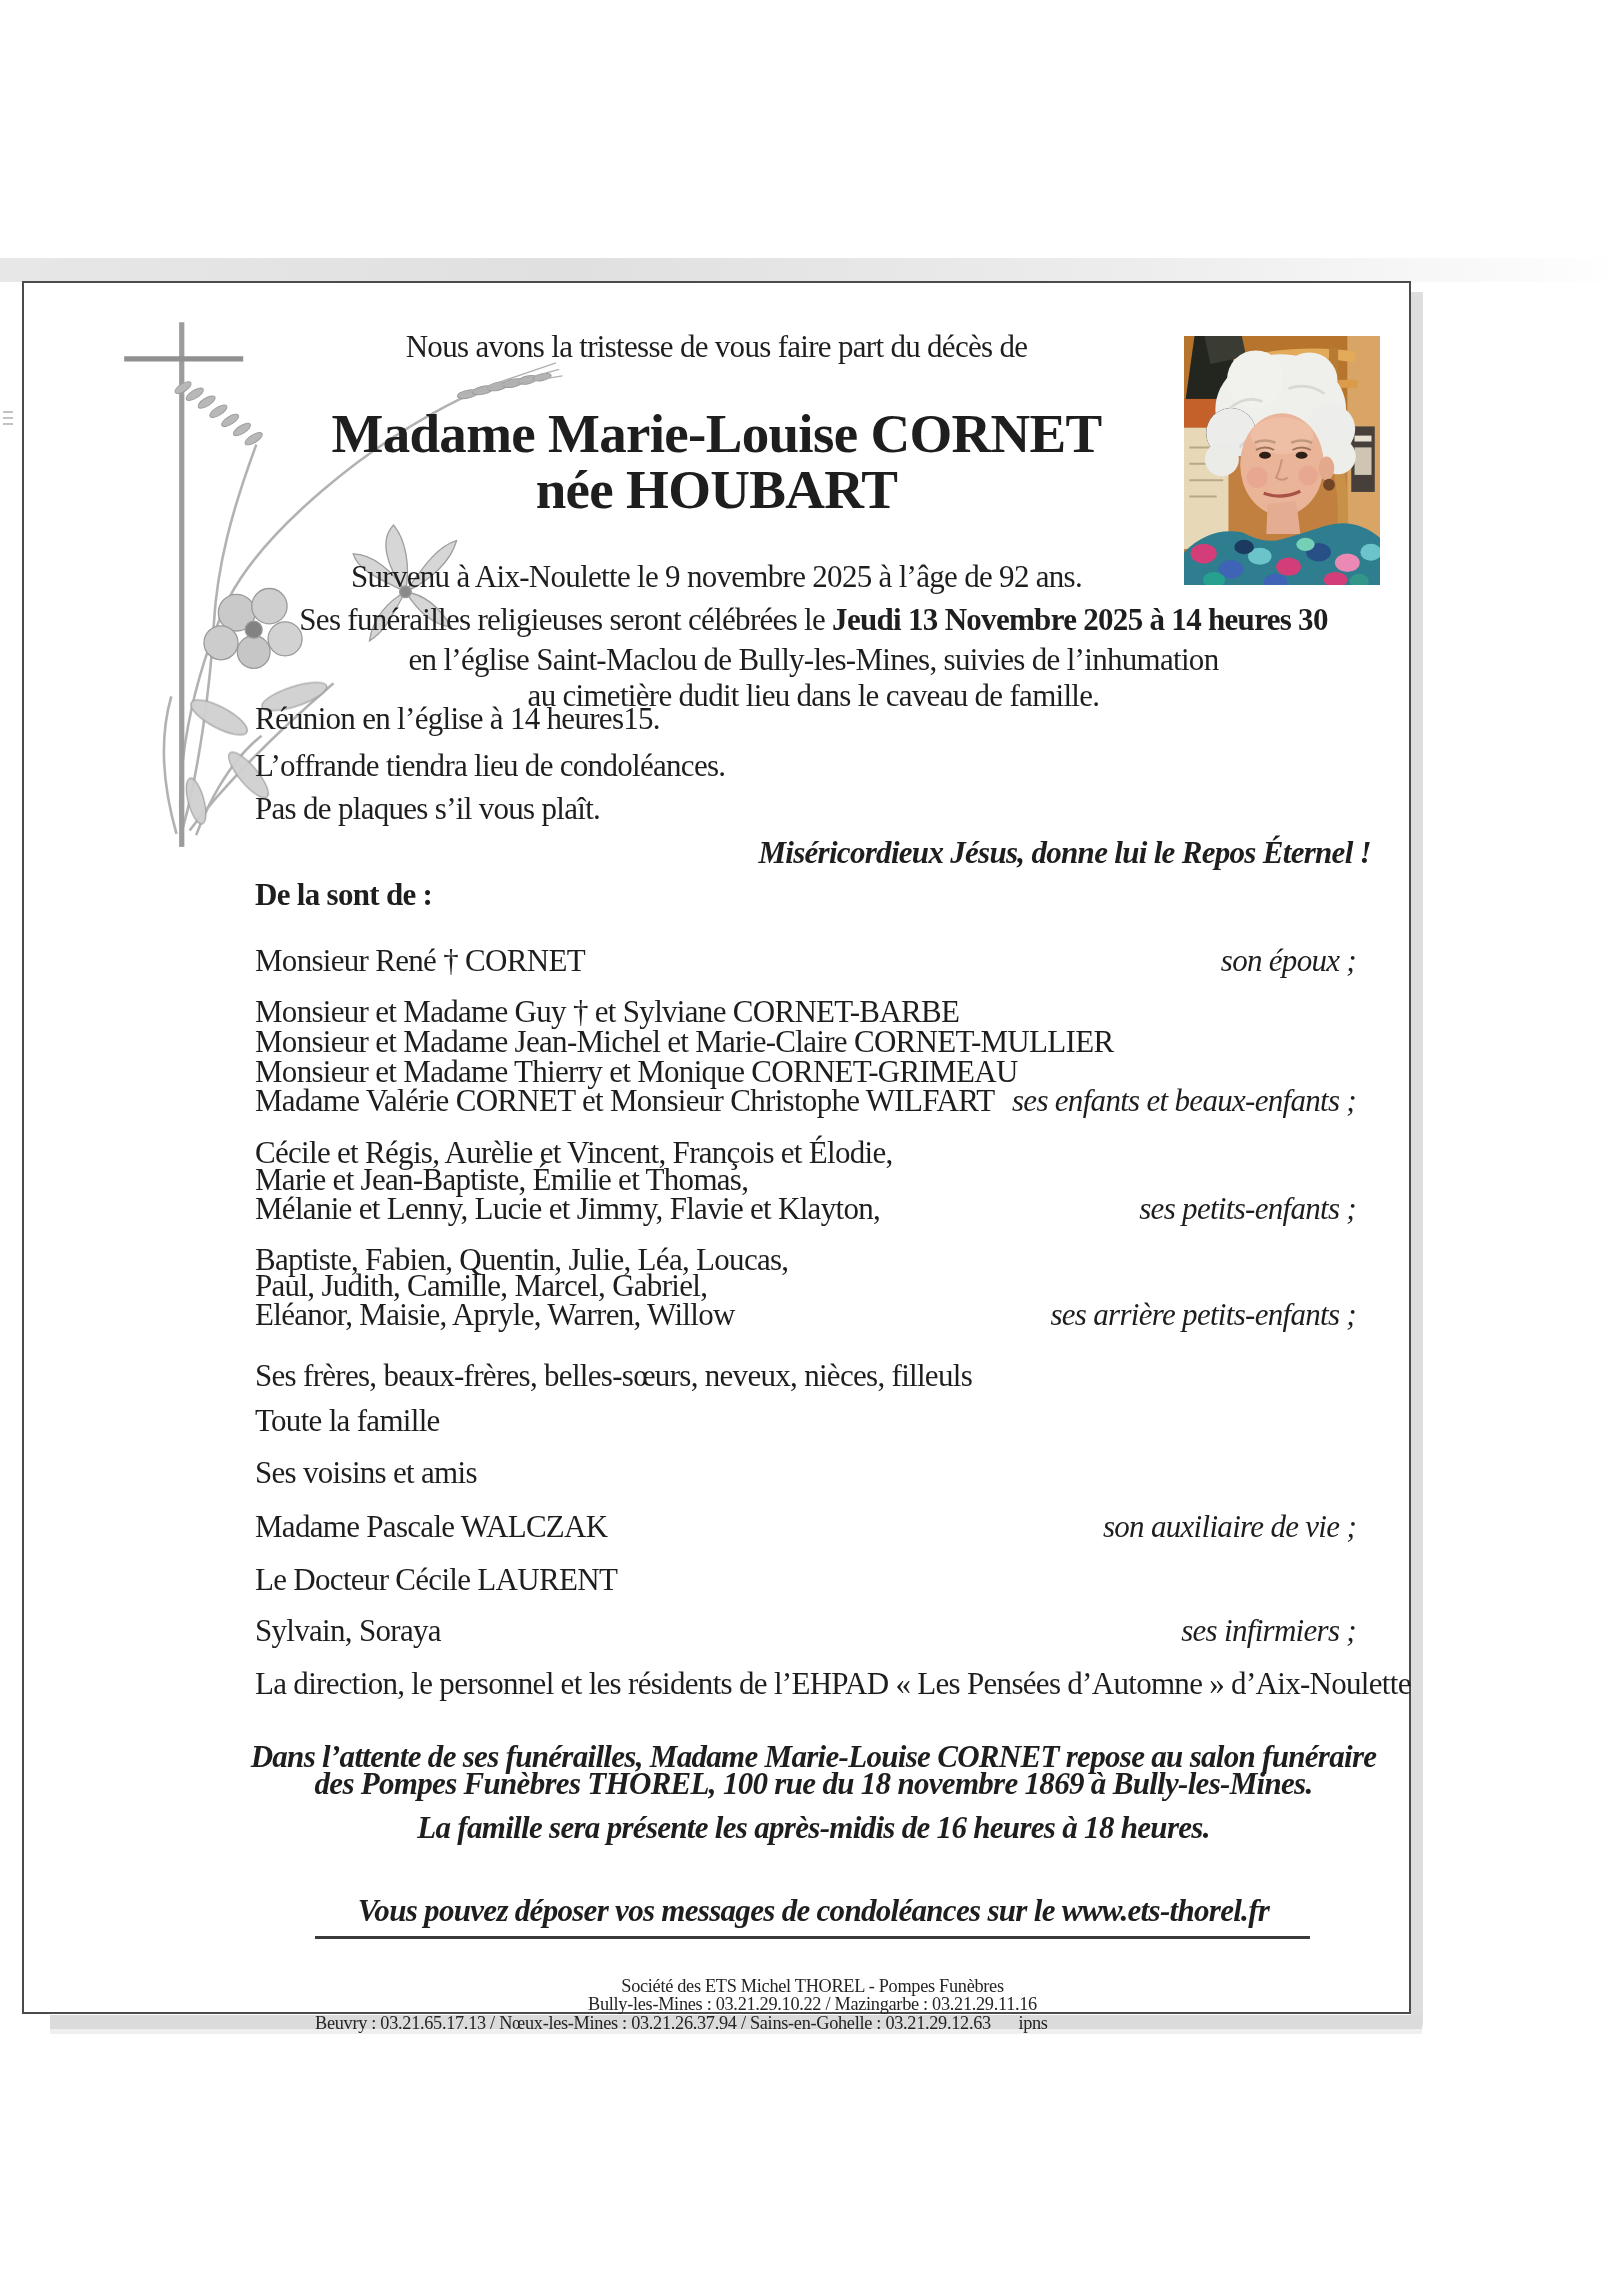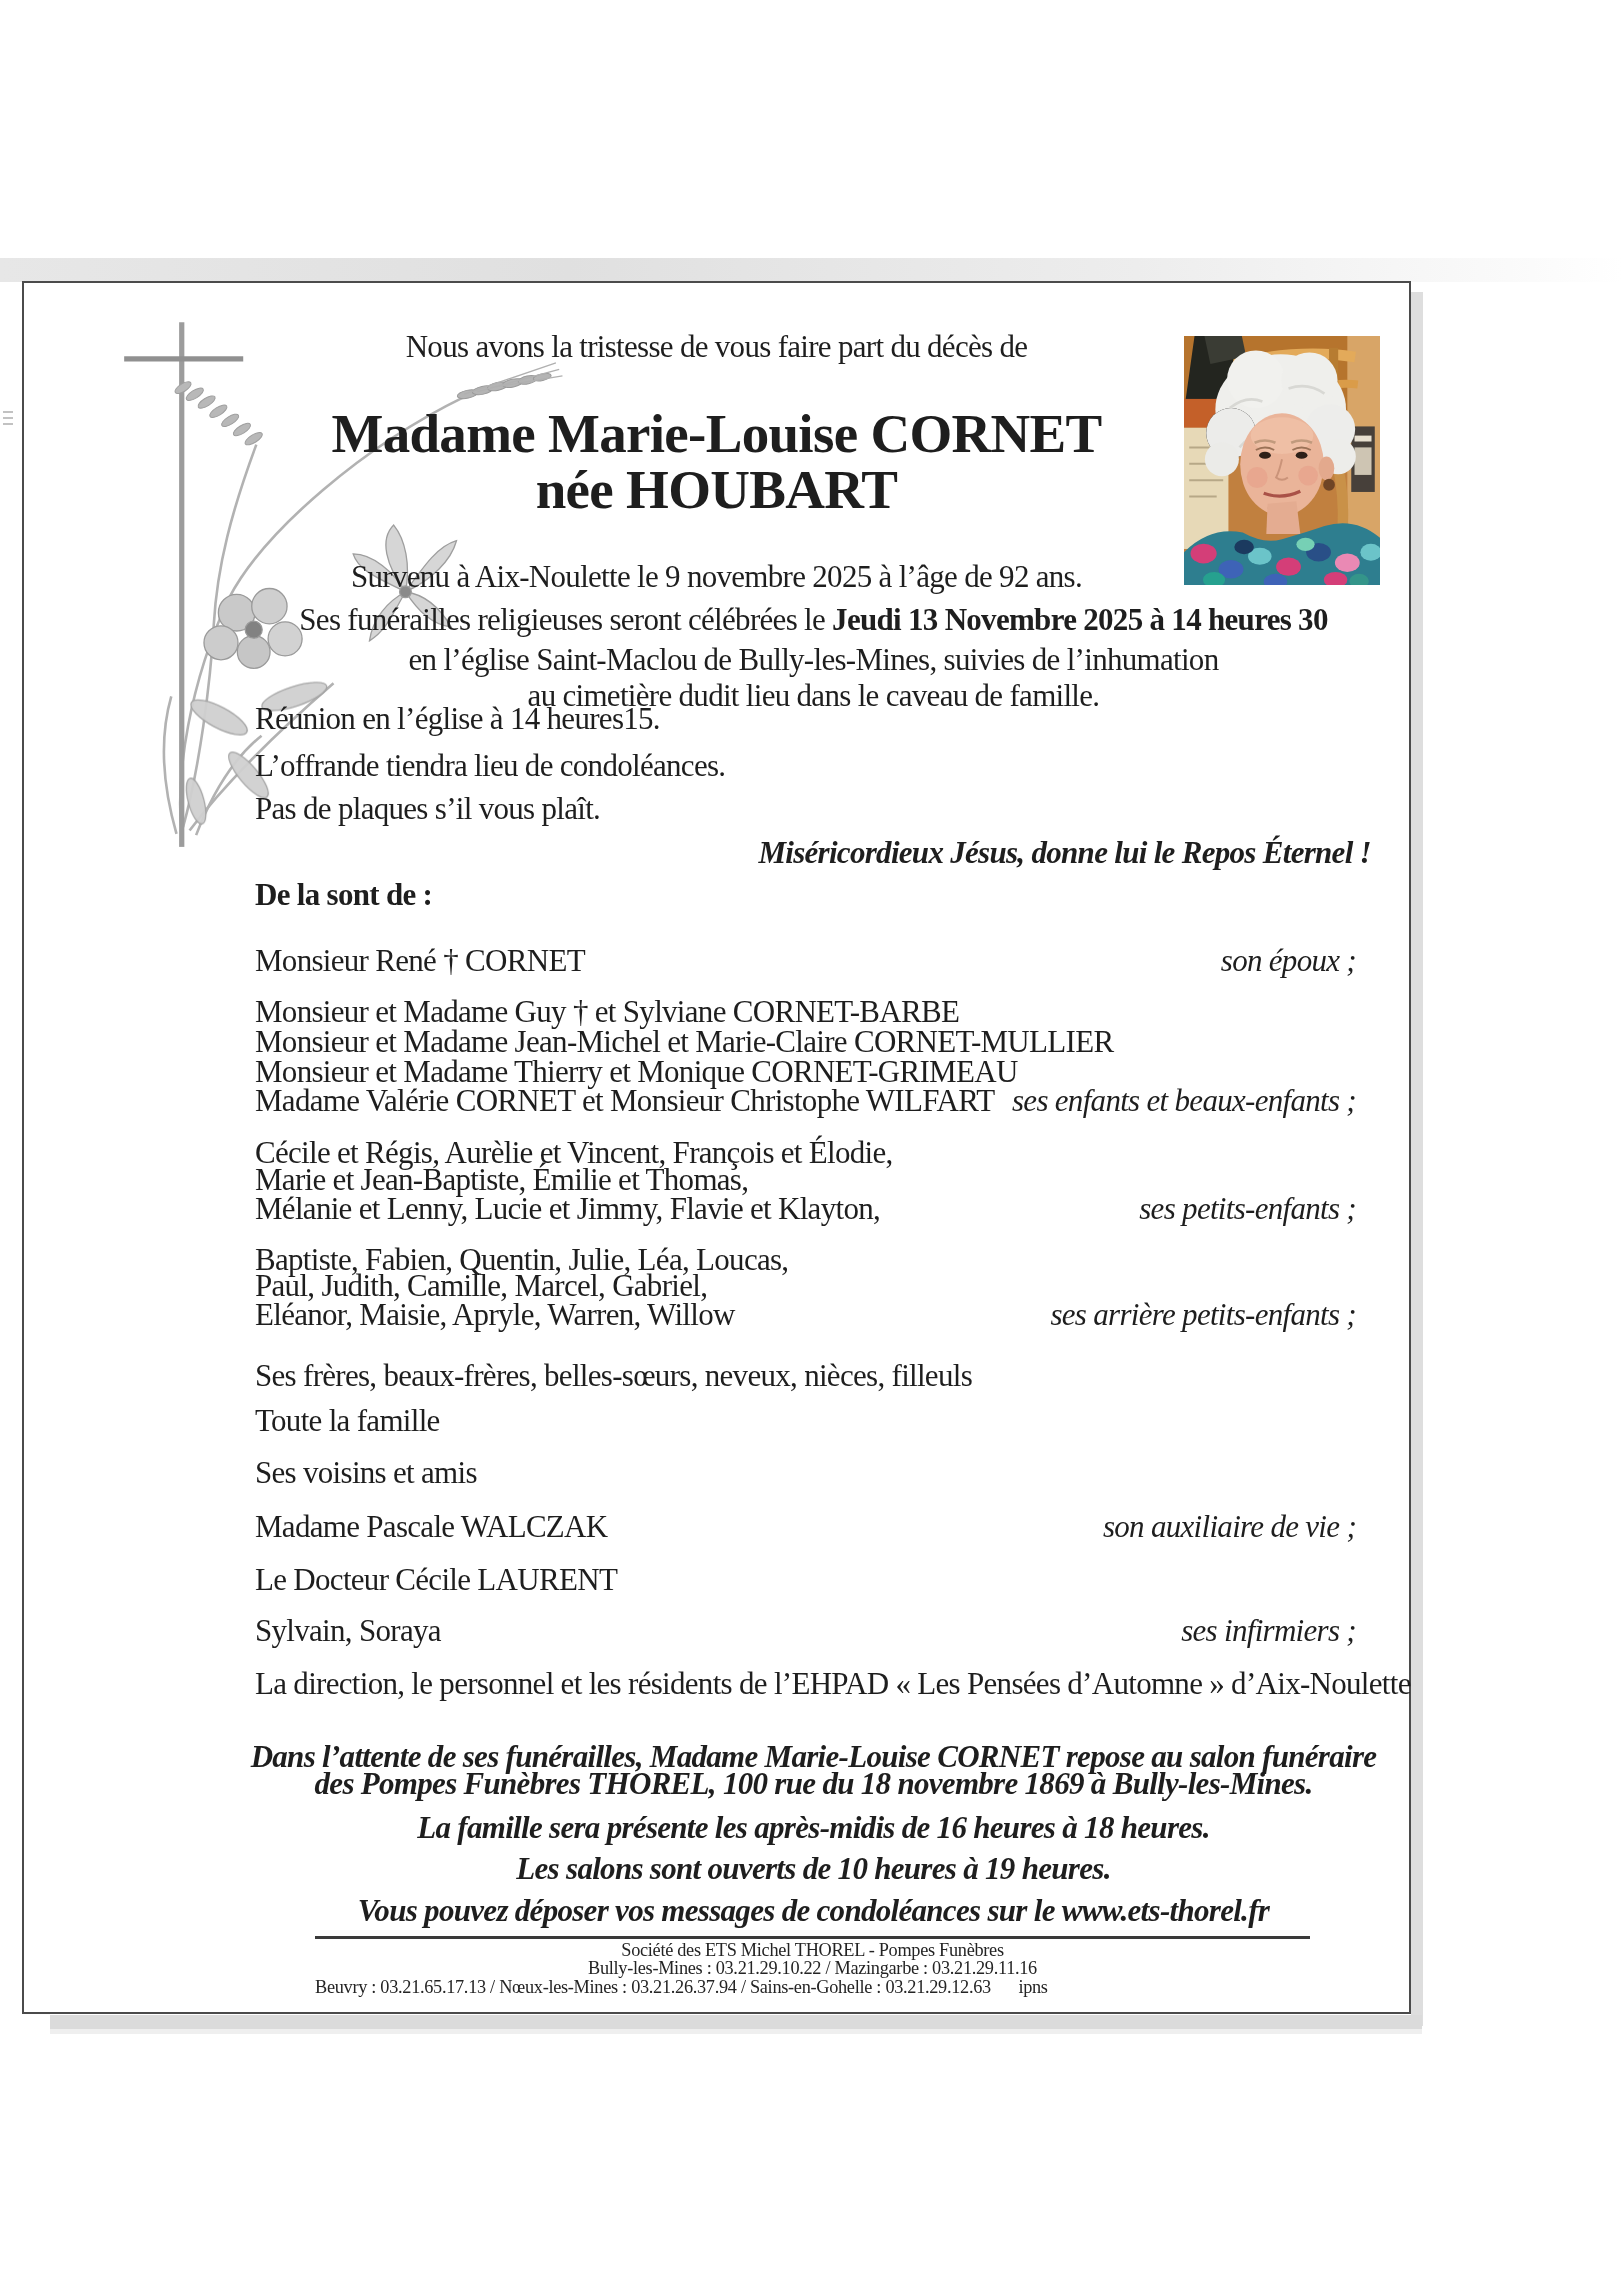--- a/index.html
+++ b/index.html
@@ -7,21 +7,21 @@
         font-family:"Liberation Serif",serif;color:#1e1e1e;overflow:hidden;}
   .abs{position:absolute;white-space:nowrap;}
   .centerA{left:23px;width:1387px;text-align:center;white-space:nowrap;}
   .centerB{left:218px;width:1191px;text-align:center;white-space:nowrap;}
   .t41{font-size:31px;line-height:29px;letter-spacing:-0.7px;}
   .title{font-size:55px;line-height:56px;font-weight:bold;letter-spacing:-0.7px;}
   .leftcol{left:255px;}
   .ann{right:267px;font-style:italic;}
   .bold{font-weight:bold;}
   .bi{font-weight:bold;font-style:italic;}
-  .footer-text{font-size:18.3px;line-height:19px;letter-spacing:-0.3px;color:#242424;}
+  .footer-text{font-size:18.3px;line-height:19px;letter-spacing:-0.3px;color:#242424;margin-top:36px;}
   #frame{position:absolute;left:21.6px;top:281px;width:1389px;height:1733px;
          border:2px solid #4b4b4b;box-sizing:border-box;background:transparent;}
   #scanband{position:absolute;left:0;top:258px;width:1623px;height:23.6px;
             background:linear-gradient(to right,#e7e7e7 0%,#e0e0e0 35%,#ededed 70%,#fafafa 93%,#ffffff 100%);}
   #shadow-right{position:absolute;left:1411px;top:292px;width:11.8px;height:1734px;background:#dedede;}
   #shadow-bottom{position:absolute;left:50px;top:2015px;width:1372px;height:13.7px;background:#dbdbdb;}
   #shadow-bottom2{position:absolute;left:50px;top:2029px;width:1372px;height:5.2px;background:#efefef;}
   #divider{position:absolute;left:315px;top:1936px;width:995px;height:2.6px;background:#3a3a3a;}
   #artifact{position:absolute;left:2.6px;top:411px;width:10.5px;height:14.4px;
             background:repeating-linear-gradient(180deg,#a8a8a8 0 2px,transparent 2px 5.9px);opacity:.7;}
@@ -198,21 +198,20 @@
   <div class="abs leftcol t41" style="top:1565px">Le Docteur Cécile LAURENT</div>
 
   <div class="abs leftcol t41" style="top:1616px">Sylvain, Soraya</div>
   <div class="abs t41 ann" style="top:1616px">ses infirmiers ;</div>
 
   <div class="abs leftcol t41" style="top:1669px">La direction, le personnel et les résidents de l’EHPAD « Les Pensées d’Automne » d’Aix-Noulette</div>
 
   <div class="abs centerB t41 bi" style="top:1742px">Dans l’attente de ses funérailles, Madame Marie-Louise CORNET repose au salon funéraire</div>
   <div class="abs centerB t41 bi" style="top:1769px">des Pompes Funèbres THOREL, 100 rue du 18 novembre 1869 à Bully-les-Mines.</div>
   <div class="abs centerB t41 bi" style="top:1813px">La famille sera présente les après-midis de 16 heures à 18 heures.</div>
-  <div class="abs centerB t41 bi" style="top:1854px">Les salons sont ouverts de 10 heures à 19 heures.</div>
   <div class="abs centerB t41 bi" style="top:1896px">Vous pouvez déposer vos messages de condoléances sur le www.ets-thorel.fr</div>
 
   <div id="divider"></div>
 
   <div class="abs footer-text" style="top:1941px;left:315px;width:995px;text-align:center">Société des ETS Michel THOREL  -  Pompes Funèbres</div>
   <div class="abs footer-text" style="top:1959px;left:315px;width:995px;text-align:center">Bully-les-Mines : 03.21.29.10.22  /  Mazingarbe : 03.21.29.11.16</div>
   <div class="abs footer-text" style="top:1978px;left:315px;width:995px;"><span>Beuvry : 03.21.65.17.13  /  Nœux-les-Mines : 03.21.26.37.94  /  Sains-en-Gohelle : 03.21.29.12.63</span><span style="margin-left:27.5px">ipns</span></div>
 
 </div>
 

